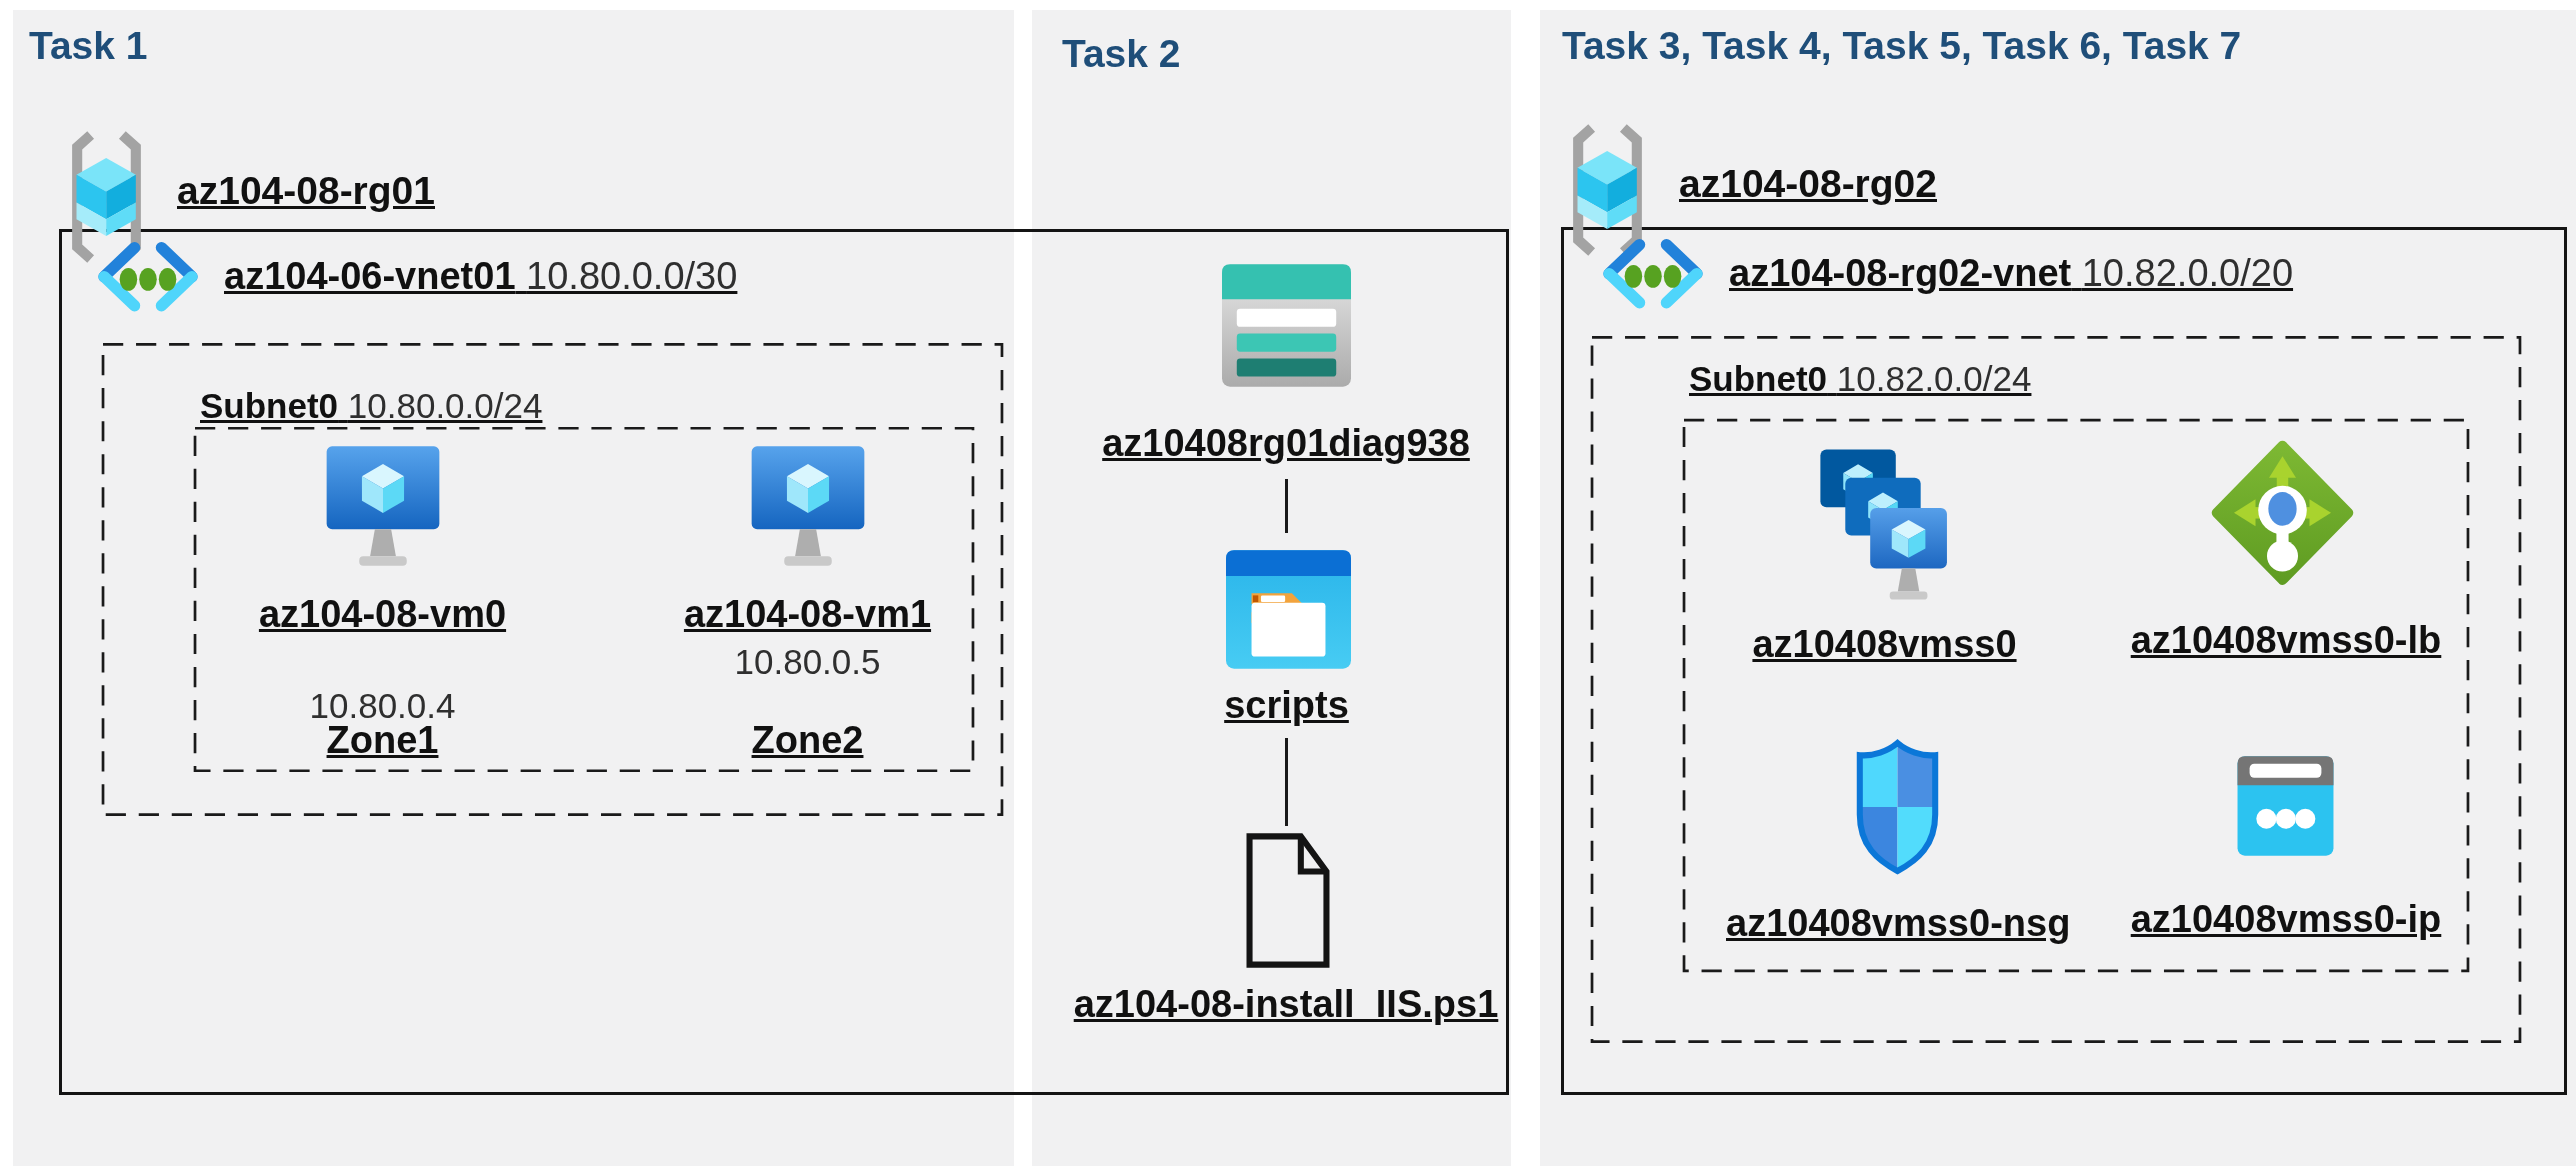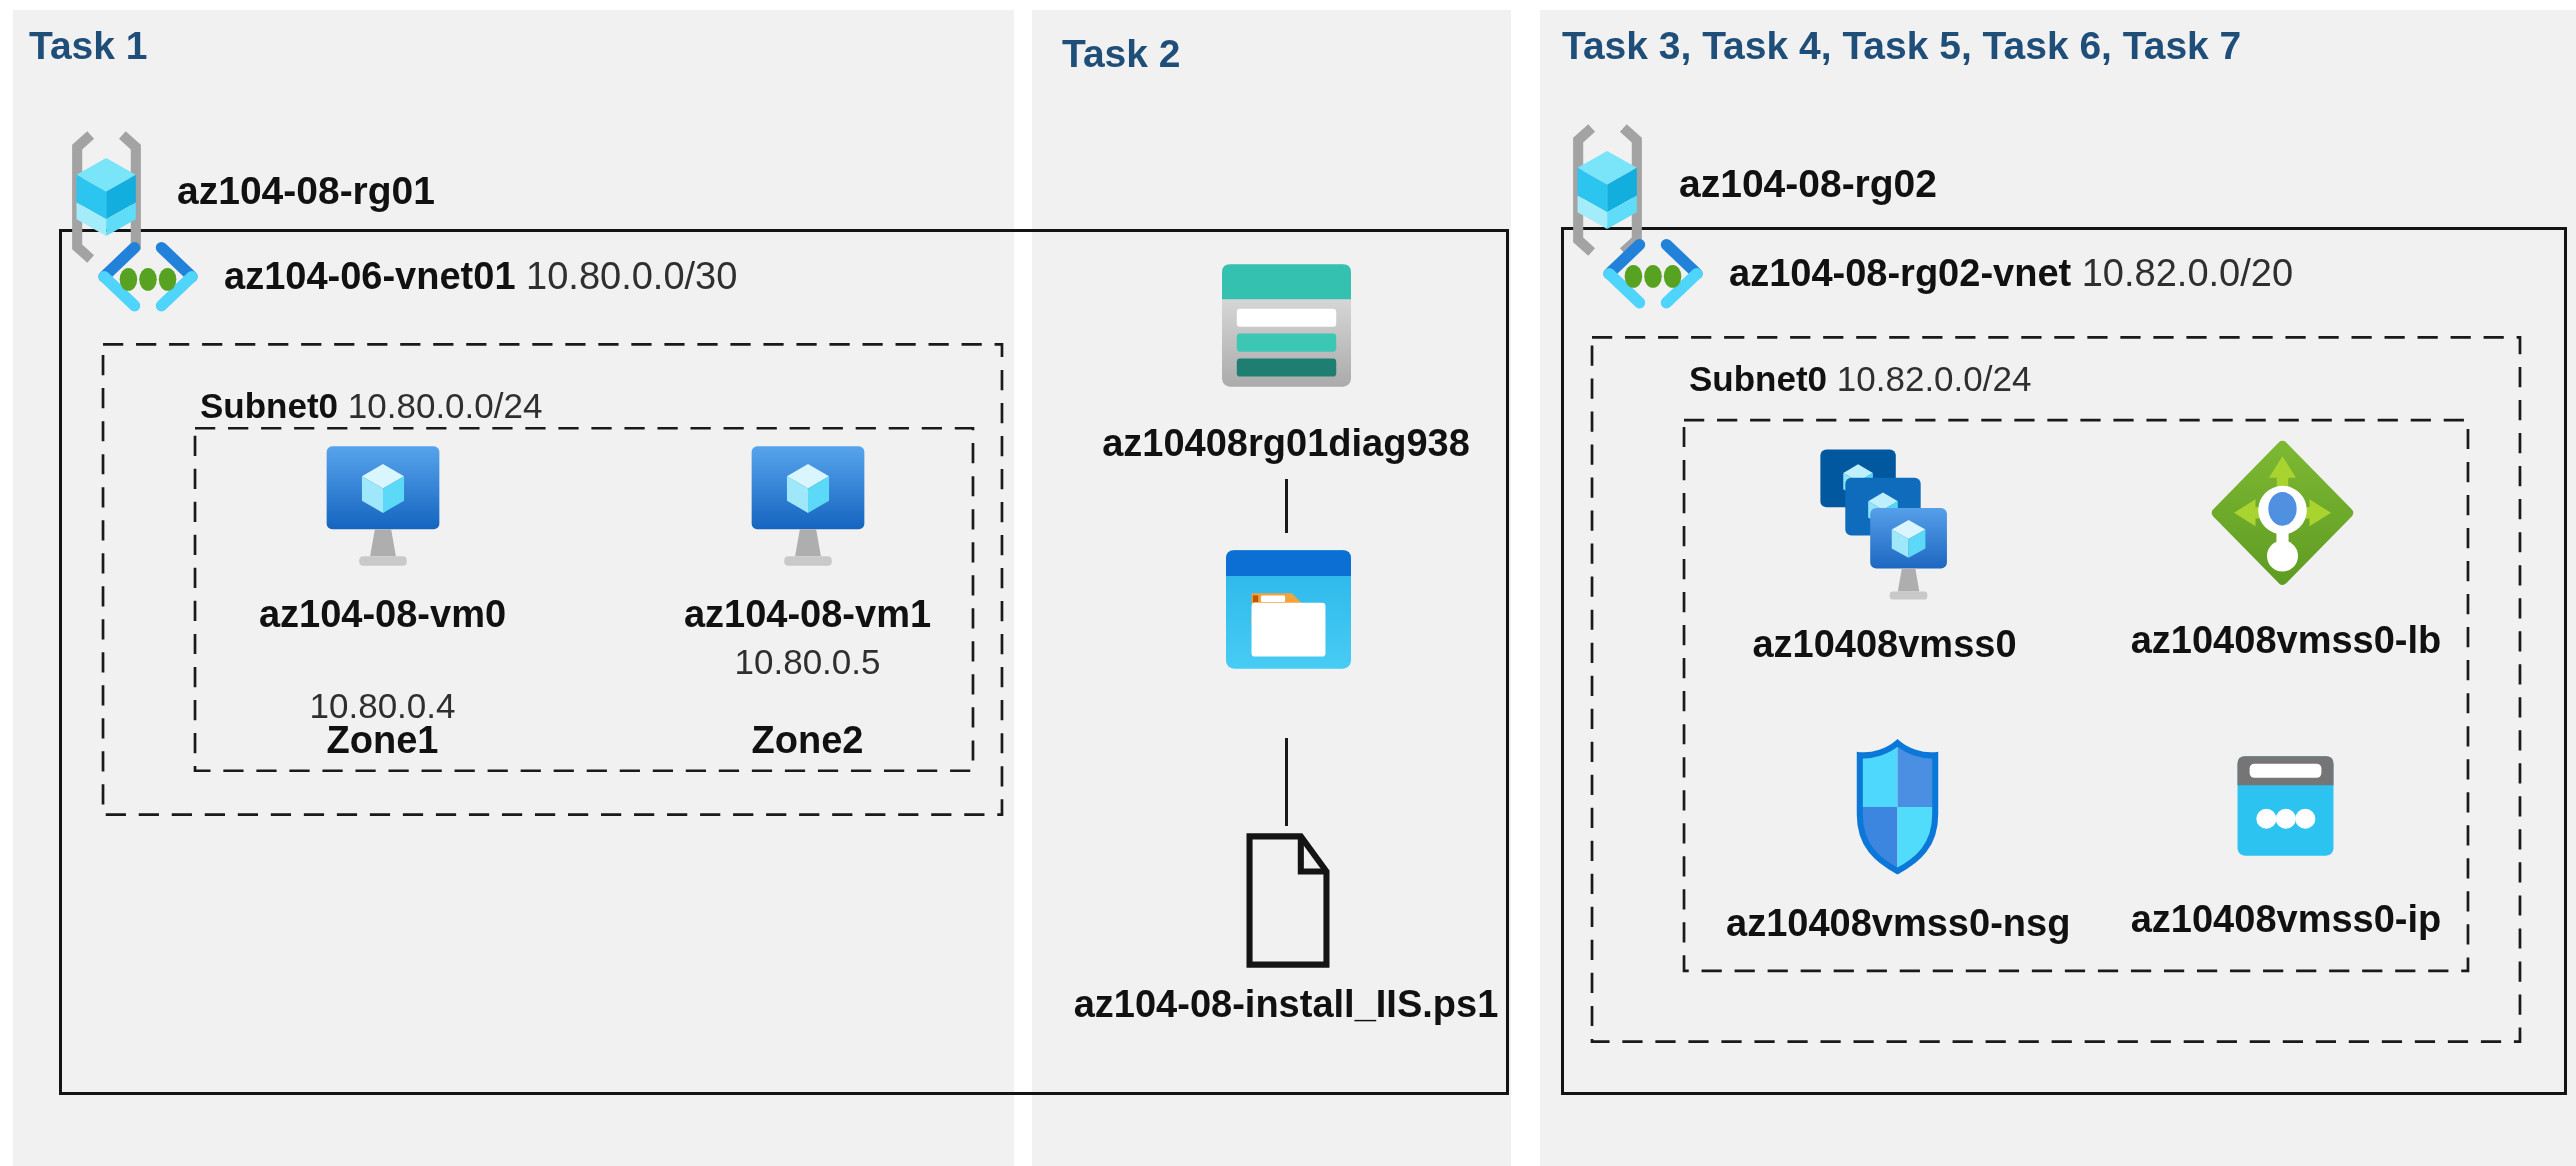--- a/index.html
+++ b/index.html
@@ -15,21 +15,21 @@
   .task-title{position:absolute;font-size:39px;font-weight:700;color:#1F4E79;white-space:nowrap;}
   #t1{left:29px;top:24px;}
   #t2{left:1062px;top:32px;}
   #t3{left:1562px;top:24px;}
 
   .solid-box{position:absolute;border:3.4px solid #141414;}
   #box1{left:59px;top:229px;width:1444px;height:860px;}
   #box2{left:1561px;top:227px;width:1000px;height:862px;}
 
   .abs{position:absolute;}
-  .lbl{position:absolute;font-size:38px;font-weight:700;color:#111;white-space:nowrap;}
+  .lbl{position:absolute;font-size:38px;font-weight:700;color:#111;white-space:nowrap;text-decoration:underline;}
   .lbl .cidr{font-weight:400;color:#2f2f2f;}
   .sub-lbl{font-size:35px;}
   .ctr{text-align:center;white-space:nowrap;}
   .ip-txt{position:absolute;font-size:35px;font-weight:400;color:#2f2f2f;}
 
   .connector{position:absolute;width:2.7px;background:#1a1a1a;}
   #conn1{left:1285px;top:479px;height:54px;}
   #conn2{left:1285px;top:738px;height:88px;}
 
   
@@ -187,20 +187,21 @@
       </linearGradient>
     </defs>
     <rect x="0" y="0" width="186" height="176" rx="12" fill="url(#fldbody)"></rect>
     <path d="M0,12 Q0,0 12,0 H174 Q186,0 186,12 V38 H0 Z" fill="#0b6fd4"></path>
     <polygon points="38,80 100,80 114,64 38,64" fill="#f2a33c" transform="translate(0,14) scale(1,-1) translate(0,-158)"></polygon>
     <path d="M38,64 H98 L114,80 H38 Z" fill="#f2a33c"></path>
     <rect x="40" y="67" width="8" height="10" fill="#c05702"></rect>
     <rect x="52" y="67" width="36" height="10" rx="2" fill="#ffffff"></rect>
     <rect x="38" y="78" width="110" height="80" rx="5" fill="#ffffff"></rect>
   </svg>
+  <div class="lbl ctr" id="folder-label">scripts</div>
 
   <div class="connector" id="conn2"></div>
 
   <svg class="abs" id="file-icon" viewBox="0 0 130 206">
     <path d="M8,8 H84 L122,60 V198 H8 Z" fill="none" stroke="#141414" stroke-width="9" stroke-linejoin="miter"></path>
     <path d="M84,8 V60 H122" fill="none" stroke="#141414" stroke-width="9"></path>
   </svg>
   <div class="lbl ctr" id="file-label">az104-08-install_IIS.ps1</div>
 
   <svg class="abs" id="rg2-icon" viewBox="0 0 135 200">

